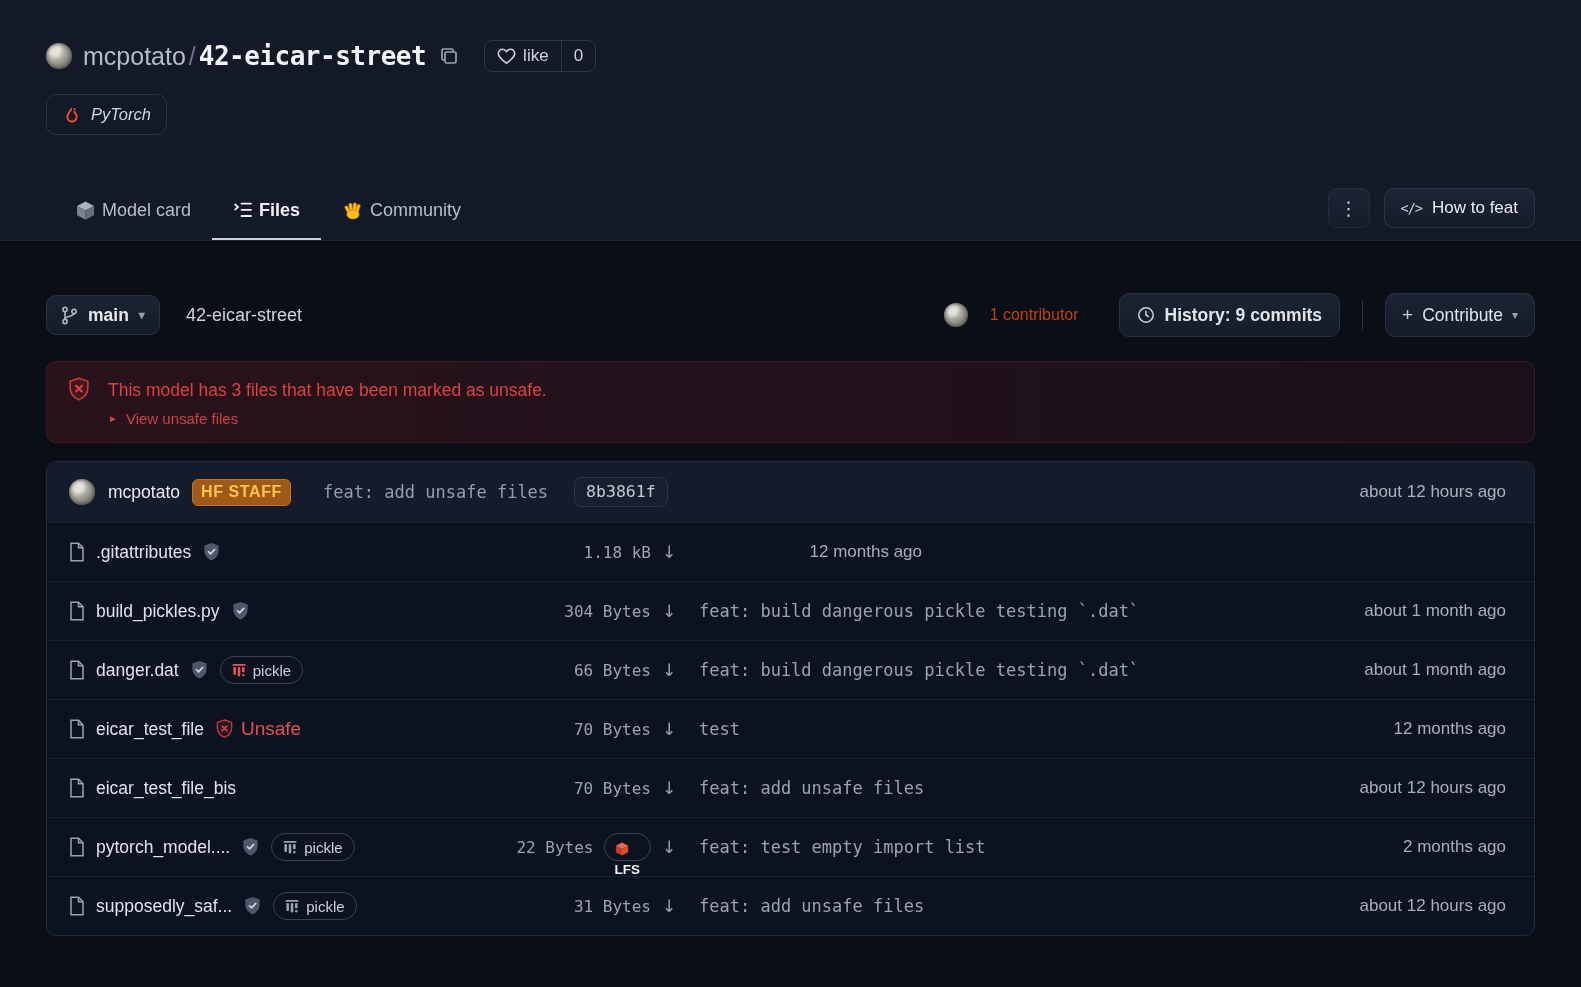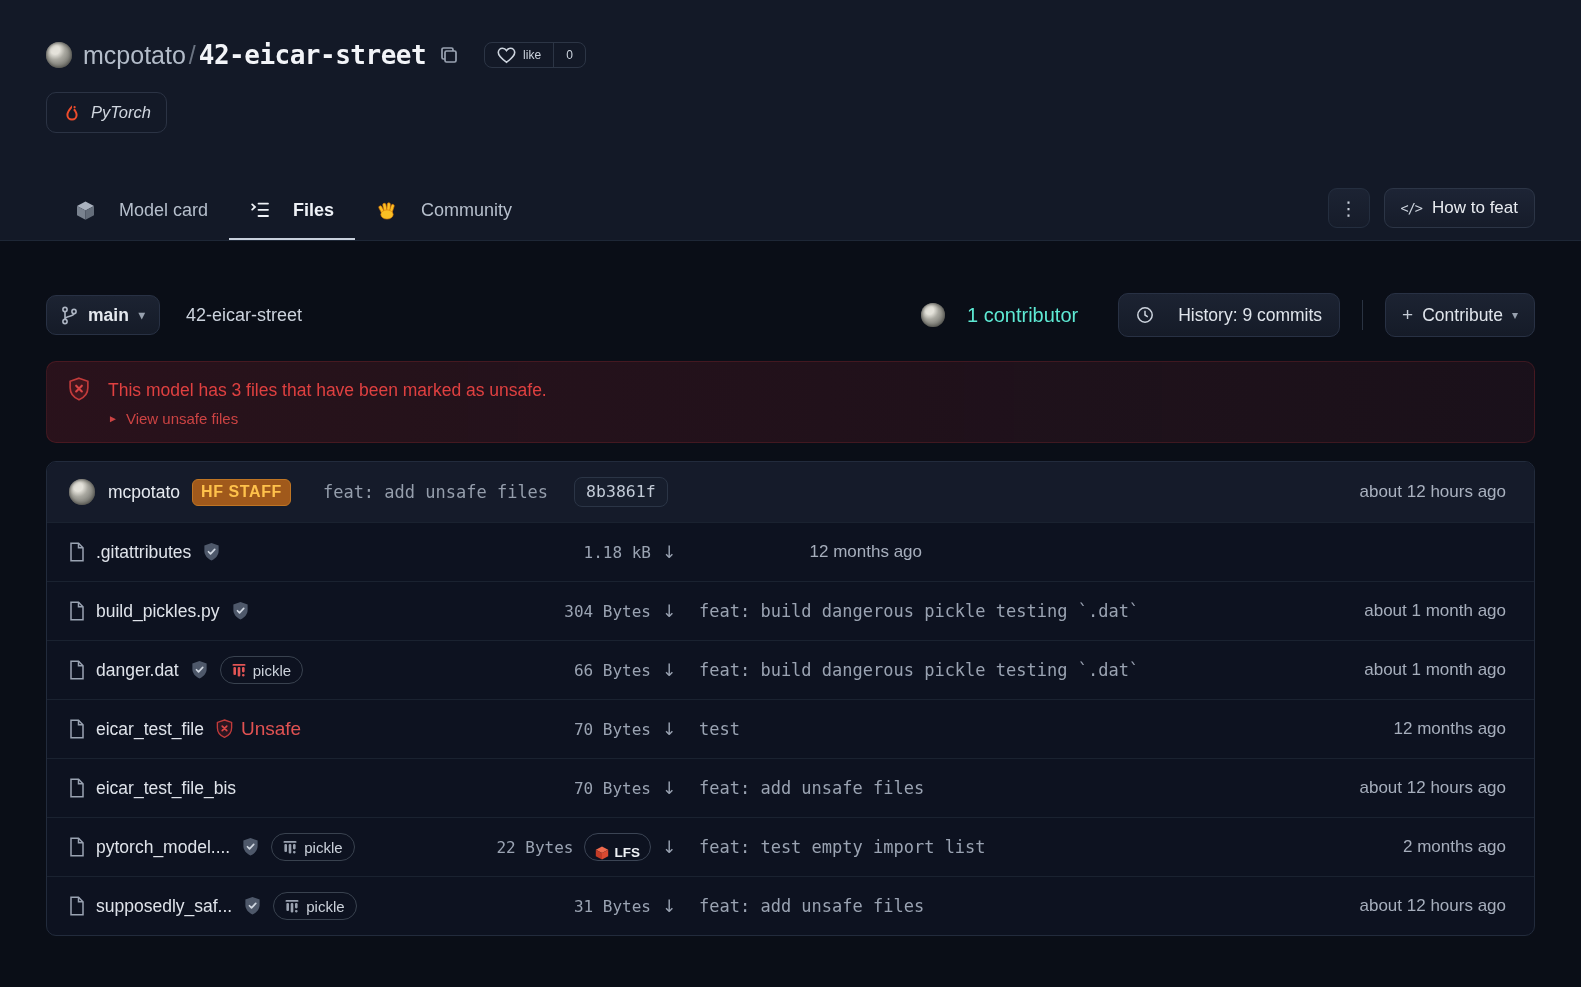--- a/index.html
+++ b/index.html
@@ -25,38 +25,38 @@
     width:26px; height:26px; border-radius:50%;
     background:radial-gradient(circle at 35% 30%, #e4e2da 0 18%, #a9a8a0 40%, #7d7d77 70%, #5d5d58 100%);
     box-shadow:inset 0 0 4px #3c3c38;
     flex:none; cursor:pointer;
   }
   .owner { color:#b3bcc9; font-size:25px; margin-left:11px; cursor:pointer; }
   .slash { color:#6b7482; font-size:25px; margin:0 3px; }
   .repo-name { color:#f2f4f8; font-size:26px; font-weight:bold; letter-spacing:-0.5px; }
   .copy-btn { margin-left:12px; cursor:pointer; display:flex; align-items:center; }
   .like-widget {
-    margin-left:24px; display:flex; align-items:stretch; height:26px;
+    margin-left:24px; display:flex; align-items:stretch; height:32px;
     border:1px solid #2c3545; border-radius:8px; overflow:hidden; cursor:pointer;
-    color:#cdd4de; font-size:12px;
+    color:#cdd4de; font-size:17px;
   }
   .like-main { display:flex; align-items:center; gap:7px; padding:0 12px; }
   .like-count { display:flex; align-items:center; padding:0 12px; border-left:1px solid #2c3545; color:#cdd4de; }
 
   .tag-row { margin-top:22px; display:flex; }
   .tag-pill {
     display:flex; align-items:center; gap:9px; height:41px; padding:0 15px;
     border:1px solid #2b3344; border-radius:10px; cursor:pointer;
     color:#d0d6df; font-size:16.5px;font-style:italic;
   }
 
   .tabs-row { margin-top:auto; display:flex; justify-content:space-between; align-items:flex-end; }
   .tabs { display:flex; padding-left:8px; }
   .tab {
-    display:flex; align-items:center; gap:23px; padding:0 21px 17px 21px;
+    display:flex; align-items:center; gap:6px; padding:0 21px 17px 21px;
     font-size:18px; color:#b6bfcc; cursor:pointer; border-bottom:2px solid transparent;margin-top:36px;
   }
   .tab.active { color:#eef1f6; font-weight:bold; border-bottom-color:#c8d0dc; }
   .tabs-right { display:flex; gap:14px; margin-bottom:12px; }
   .kebab-btn {
     width:42px; height:40px; border:1px solid #242e3f; border-radius:9px;
     background:linear-gradient(#1c2333,#161c2a);
     color:#c8cfda; font-size:19px; display:flex; align-items:center; justify-content:center; cursor:pointer;
   }
   .clone-btn {
@@ -71,26 +71,26 @@
   main { padding:0 46px; }
   .branch-row { margin-top:52px; display:flex; align-items:center; height:44px; }
   .branch-btn {
     height:40px; padding:0 14px; display:flex; align-items:center; gap:10px;
     background:linear-gradient(#1c2332,#151b28); border:1px solid #283144; border-radius:10px;
     cursor:pointer; font-size:17.5px; color:#e4e8ee; font-weight:bold;
   }
   .caret { color:#97a0ae; font-size:12px; }
   .root-path { margin-left:26px; font-size:18px; color:#ccd3dd; cursor:pointer; }
   .branch-right { margin-left:auto; display:flex; align-items:center; }
-  .contributors { display:flex; align-items:center; gap:22px; color:#5eead4; font-size:20px; cursor:pointer; }
+  .contributors { display:flex; align-items:center; gap:22px; color:#c2410c; font-size:16px; cursor:pointer; }
   .avatar.small { width:24px; height:24px; }
   .history-btn {
-    margin-left:40px; height:44px; padding:8px 17px; display:flex; align-items:center; gap:24px;
+    margin-left:40px; height:44px; padding:8px 17px; display:flex; align-items:center; gap:10px;
     background:linear-gradient(#1c2332,#151b28); border:1px solid #283144; border-radius:10px;
-    cursor:pointer; font-size:17.5px; color:#dfe4eb;
+    cursor:pointer; font-size:17.5px; color:#dfe4eb;font-weight:bold;
   }
   .v-sep { width:1px; height:30px; background:#2a3342; margin:0 22px; }
   .contribute-btn {
     height:44px; padding:0 16px; display:flex; align-items:center; gap:9px;
     background:linear-gradient(#1c2332,#151b28); border:1px solid #283144; border-radius:10px;
     cursor:pointer; font-size:17.5px; color:#dfe4eb;
   }
   .plus-glyph { font-size:19px; color:#c4cbd6; }
 
   
@@ -132,23 +132,23 @@
   .file-name { font-size:17.5px; color:#dfe3ea; cursor:pointer; white-space:nowrap; }
   .badge-pill {
     display:flex; align-items:center; gap:7px; height:28px; padding:0 11px;
     border:1px solid #39424f; border-radius:14px; cursor:pointer;
     font-size:15px; color:#ccd2db;
   }
   .unsafe-badge { display:flex; align-items:center; gap:7px; cursor:pointer; }
   .unsafe-label { color:#e05252; font-size:19px; }
   .cell-size { flex:0 0 190px; display:flex; align-items:center; justify-content:flex-end; gap:10px; font-size:16px; color:#9aa3b2; }
   .lfs-pill {
-    display:flex; align-items:flex-end; gap:6px; height:28px; padding:0 10px;
+    display:flex; align-items:flex-start; gap:6px; height:28px; padding:8px 10px;
     border:1px solid #3b4454; border-radius:14px; cursor:pointer;
-    font-size:13.5px; font-weight:bold; color:#eef1f5; font-family:"Liberation Sans",sans-serif;
+    font-size:13.5px; font-weight:bold; color:#eef1f5; font-family:"Liberation Sans",sans-serif;flex-direction:column;
   }
   .cell-arrow { flex:0 0 36px; text-align:center; color:#98a1b0; font-size:17px; cursor:pointer; font-family:"DejaVu Sans",sans-serif; }
   .cell-msg { flex:1 1 auto; padding-left:12px; font-size:17px; color:#9aa3b2; white-space:nowrap; overflow:hidden; text-overflow:ellipsis; cursor:pointer; }
   .cell-date { flex:0 0 235px; text-align:right; font-size:17px; color:#a6aebc; white-space:nowrap; }
 
   svg { display:block; }
   .icon-gap { flex:none; }
 </style>
 </head>
 <body>

